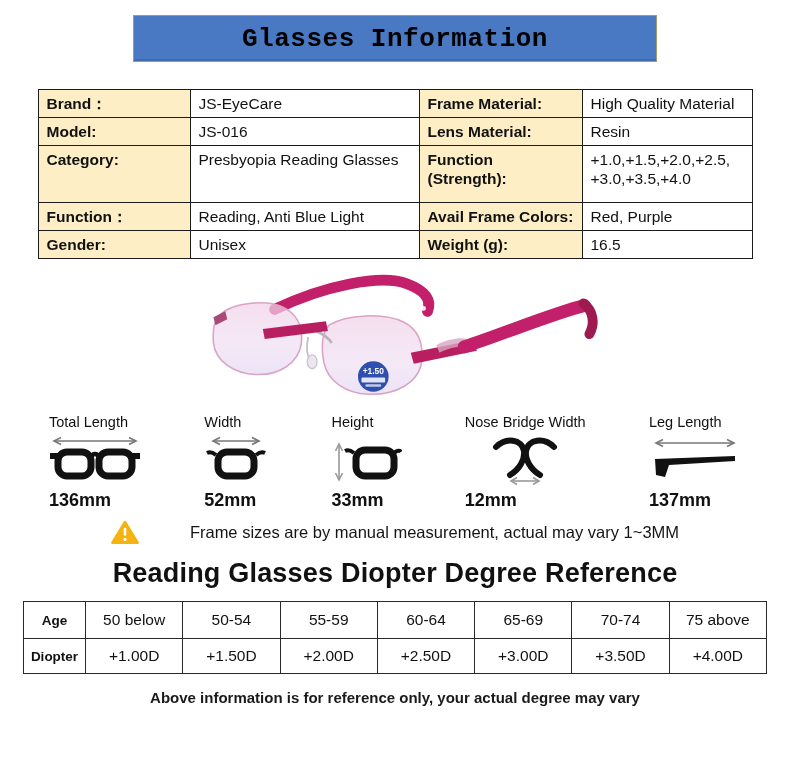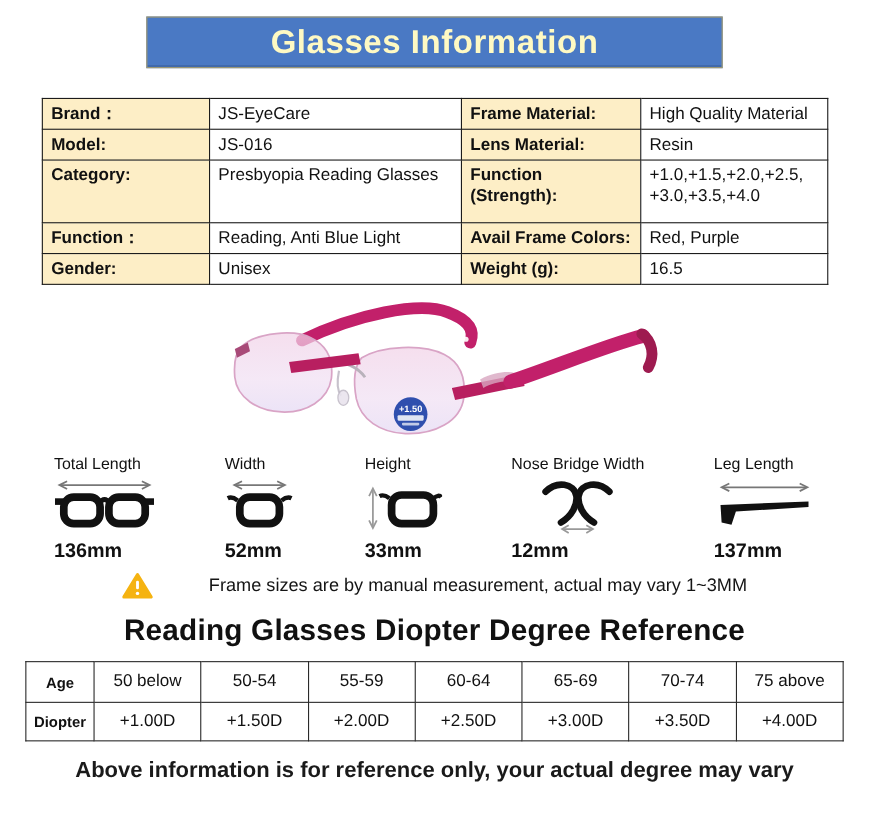--- a/index.html
+++ b/index.html
@@ -6,21 +6,21 @@
   body { background:#fff; font-family:"Liberation Sans", sans-serif; color:#111; }
   .page { position:relative; width:790px; height:762px; background:#fff; overflow:hidden; margin:0 auto; }
 
   
   .banner {
     width:524px; height:47px; margin:15px auto 0;
     background:#4a79c4; border:1px solid #a39a6d;
     display:flex; align-items:center; justify-content:center;
     box-shadow:inset 0 -2px 0 rgba(0,0,0,0.12);
   }
-  .banner span { color:#fef9c3; font-weight:bold; font-size:30px; letter-spacing:0.5px; }
+  .banner span { color:#000000; font-weight:bold; font-size:26px; letter-spacing:0.5px;font-family:Liberation Mono, monospace; }
 
   
   .spec-table { border-collapse:collapse; table-layout:fixed; width:714px; margin:27px auto 0; }
   .spec-table td {
     border:1.6px solid #1c1c1c; padding:2px 8px;
     font-size:15.5px; vertical-align:middle; line-height:1.25;
     background:#fff; word-wrap:break-word;
   }
   .spec-table td.lbl { background:#fdeec6; font-weight:bold; }
   .spec-table tr { height:28px; }
@@ -45,21 +45,21 @@
   .diopter-title { text-align:center; font-size:27px; font-weight:bold; margin-top:13px; letter-spacing:0.2px; }
   .diopter-table { border-collapse:collapse; table-layout:fixed; width:744px; margin:12px auto 0; }
   .diopter-table td {
     border:1.6px solid #2a2a2a; text-align:center; vertical-align:middle;
     font-size:15.5px; padding:2px 2px;
   }
   .diopter-table td.rowhead { font-weight:bold; font-size:13.5px; }
   .diopter-table tr { height:35px; }
   .diopter-table tr:first-child { height:37px; }
 
-  .footer-note { text-align:center; font-size:20px; font-weight:bold; margin-top:15px; color:#1a1a1a; }
+  .footer-note { text-align:center; font-size:15px; font-weight:bold; margin-top:15px; color:#1a1a1a; }
 </style>
 </head>
 <body>
 
 <div class="page">
 
   <div class="banner">
     <span>Glasses Information</span>
   </div>
 

